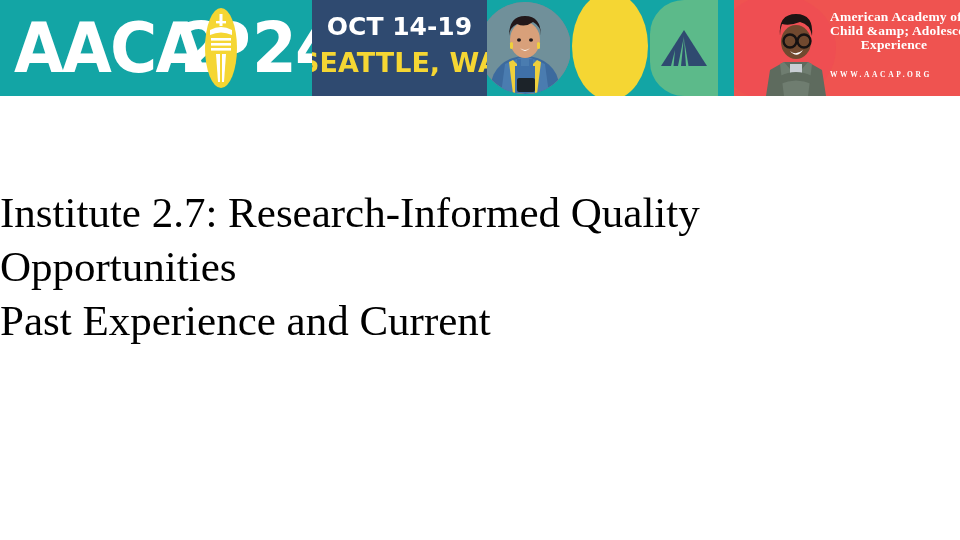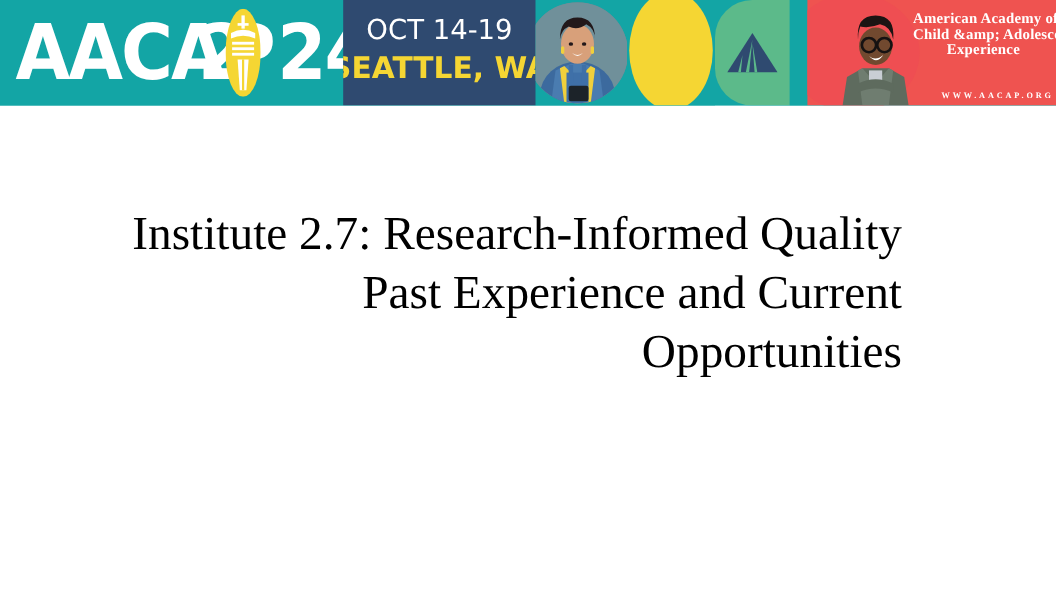--- a/index.html
+++ b/index.html
@@ -85,21 +85,21 @@
     width: 175px;
     background: #2f4a70;
   }
   #date-line {
     position: absolute;
     left: 50%;
     top: 12px;
     transform: translateX(-50%);
     color: #ffffff;
     font-family: "DejaVu Sans", sans-serif;
-    font-weight: normal;
+    font-weight: bold;
     font-size: 25px;
     letter-spacing: 0px;
     white-space: nowrap;
   }
   #city-line {
     position: absolute;
     left: 50%;
     top: 47px;
     transform: translateX(-50%);
     color: #f5d633;
@@ -203,38 +203,38 @@
   }
   #org-name .ln {
     display: block;
     font-size: 13.5px;
     letter-spacing: 0.2px;
     white-space: nowrap;
   }
   #org-url {
     position: absolute;
     left: 96px;
-    top: 82px;
+    top: 70px;
     width: 128px;
-    text-align: right;
+    text-align: left;
     color: #ffffff;
     font-family: "Liberation Serif", serif;
     font-weight: bold;
     font-size: 7.5px;
     letter-spacing: 2.6px;
     white-space: nowrap;
   }
 
   
   #title-block {
     position: absolute;
     left: 0;
     top: 186px;
     width: 820px;
-    text-align: right;
+    text-align: left;
   }
   #title-block .title-line {
     display: block;
     color: #000000;
     font-family: "Liberation Serif", serif;
     font-weight: normal;
     font-size: 43px;
     line-height: 54px;
     white-space: nowrap;
   }
@@ -326,17 +326,17 @@
         <span class="ln">Child &amp;amp; Adolescent</span>
         <span class="ln">Experience</span>
       </div>
       <div id="org-url">WWW.AACAP.ORG</div>
     </div>
 
   </div>
 
   <div id="title-block">
     <span class="title-line">Institute 2.7: Research-Informed Quality</span>
+    <span class="title-line">Opportunities</span>
     <span class="title-line">Past Experience and Current</span>
-    <span class="title-line">Opportunities</span>
   </div>
 
 </div>
 
 </body></html>

